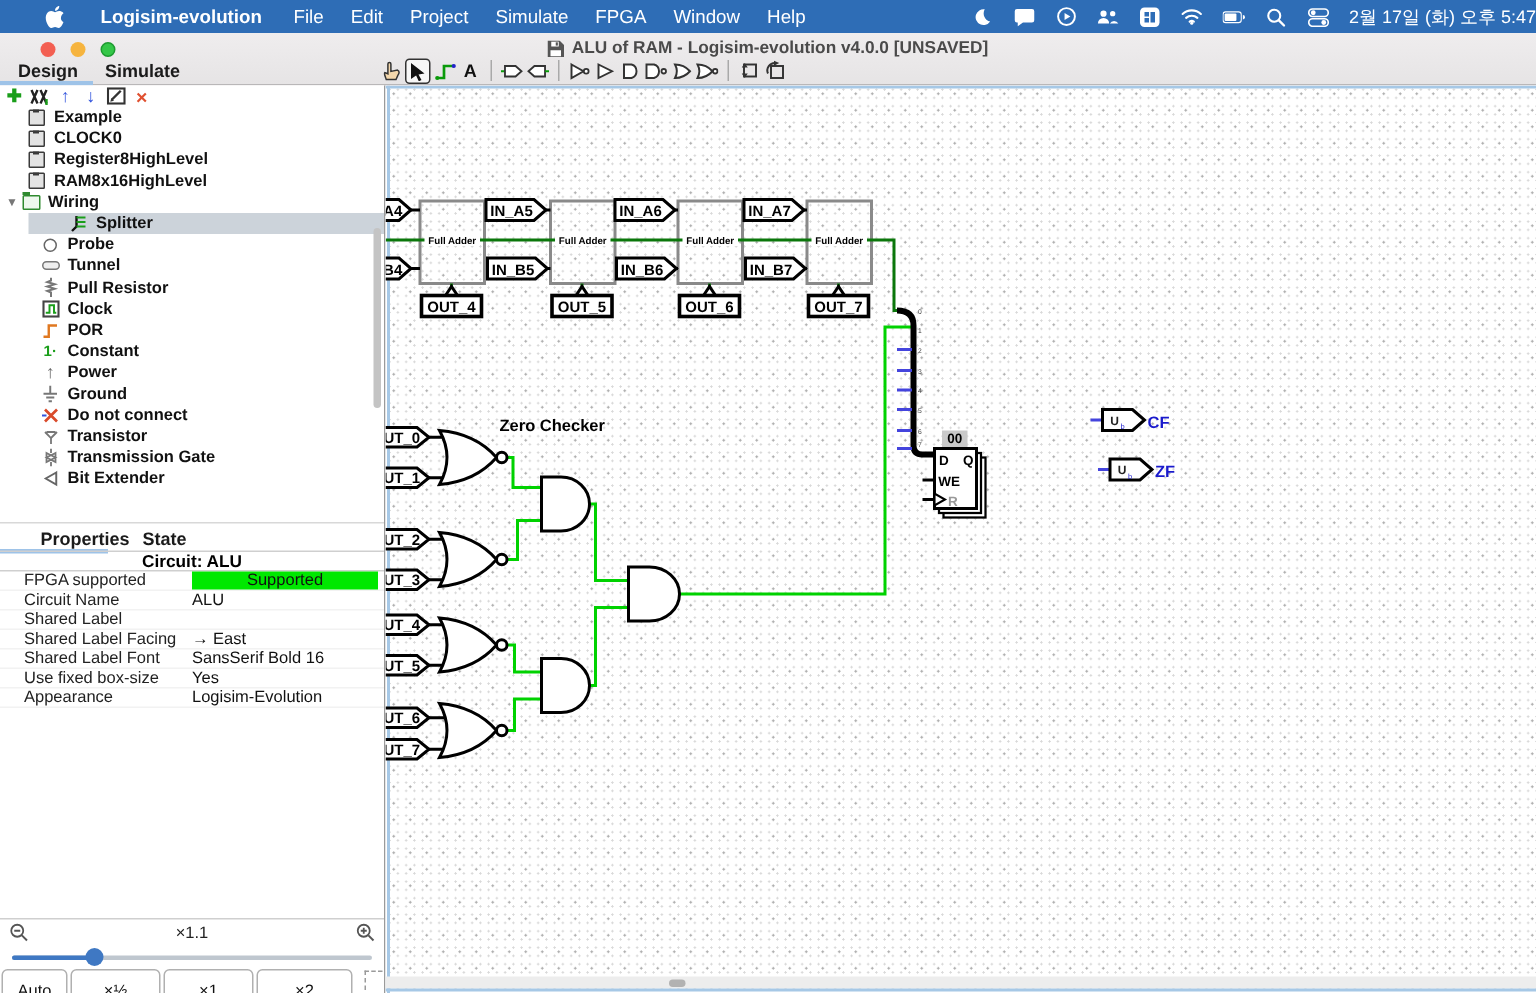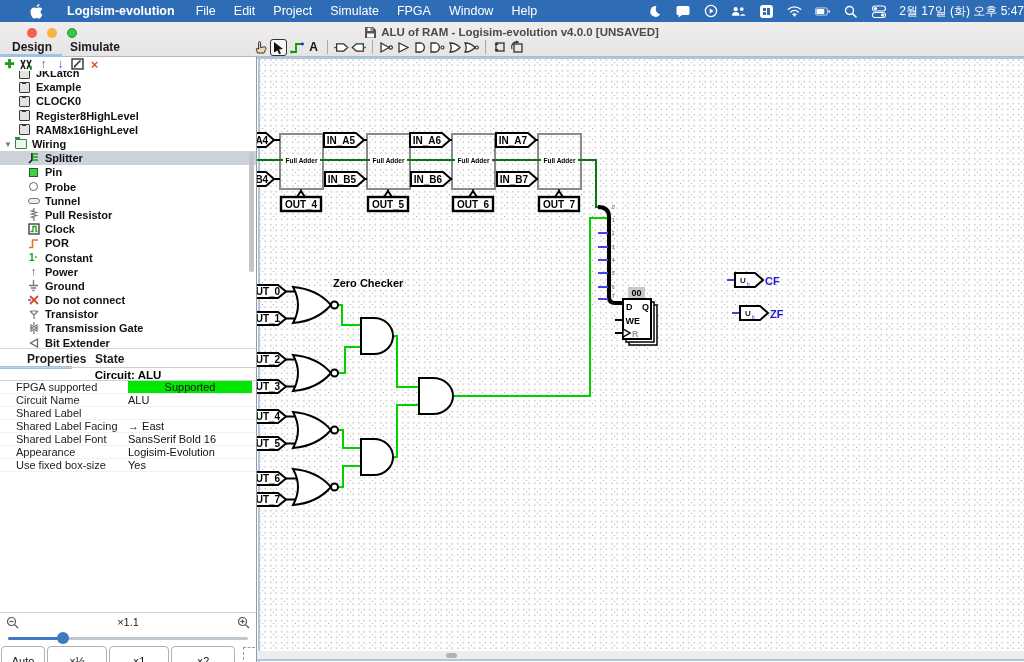--- a/index.html
+++ b/index.html
@@ -40,21 +40,21 @@
   .left-panel { position:absolute; left:0; top:57px; width:257px; height:605px; background:#fff;
     border-right:1px solid #9a9a9a; }
   .exp-toolbar { position:absolute; left:0; top:0; width:256px; height:14px; background:#fff;
     display:flex; align-items:center; gap:4px; padding-left:3px; }
   .xico { width:13px; height:13px; display:flex; align-items:center; justify-content:center;
     font-size:12px; font-weight:bold; line-height:13px; }
   .tree { position:absolute; left:0; top:14px; width:256px; height:277px; overflow:hidden; }
   .trow { height:14.2px; display:flex; align-items:center; font-size:11px; font-weight:bold;
     color:#111; white-space:nowrap; }
   .trow.first { margin-top:-5px; }
-  .trow.selected { background:#ccd3da; }
+  .trow.selected { background:#ccd3da;margin-left:19px; }
   .ind1 { padding-left:18px; } .ind0 { padding-left:4px; } .ind2 { padding-left:27px; }
   .tico { width:13px; height:13px; margin-right:5px; display:inline-flex; align-items:center; justify-content:center; flex:0 0 13px; }
   .i-chip { width:11px; height:11px; background:#e3e3e3; border:1.6px solid #3a3a3a; border-radius:1px; position:relative; }
   .i-chip::after { content:""; position:absolute; left:2px; top:-1px; width:4px; height:2px; background:#3a3a3a; }
   .i-folder { width:12px; height:10px; border:1.5px solid #2f8a2f; background:#eef8ee; border-radius:1px; position:relative; }
   .i-folder::before { content:""; position:absolute; left:-1px; top:-3px; width:5px; height:2px; background:#2f8a2f; }
   .disc { color:#777; font-size:8px; margin-right:2px; width:8px; display:inline-block; }
   .i-pin { width:9px; height:9px; background:#43d243; border:1.5px solid #1d661d; }
   .i-probe { width:9px; height:9px; border:1.5px solid #666; border-radius:50%; background:#fff; }
   .i-tunnel { width:12px; height:6px; border:1.4px solid #777; border-radius:3px; background:#eee; }
@@ -319,26 +319,20 @@
         <svg width="13" height="12" viewBox="0 0 13 12">
           <rect x="1" y="1" width="11" height="10" fill="#fff" stroke="#333" stroke-width="1.4"></rect>
           <path stroke="#333" stroke-width="1.6" d="M3.5,8.5 9.5,2.5"></path>
           <path fill="#333" d="M2.5,9.8 5,9.2 3.2,7.5Z"></path>
         </svg>
       </span>
     <span class="xico" style="color:#e05030; font-size:13px;">×</span>
   </div>
 
   <div class="tree">
-    <div class="trow first ind1">
-        <span class="tico">
-          <span class="i-chip"></span>
-        </span>
-        <span>JKLatch</span>
-      </div>
     <div class="trow ind1">
         <span class="tico">
           <span class="i-chip"></span>
         </span>
         <span>Example</span>
       </div>
     <div class="trow ind1">
         <span class="tico">
           <span class="i-chip"></span>
         </span>
@@ -364,26 +358,20 @@
         <span>Wiring</span>
       </div>
     <div class="trow ind2 selected">
         <span class="tico">
           <svg width="12" height="12" viewBox="0 0 12 12">
             <path stroke="#111" stroke-width="1.6" fill="none" d="M1,11 4,8 4,1"></path>
             <path stroke="#1a9e1a" stroke-width="1.4" d="M4,2h6M4,5h6M4,8h6"></path>
           </svg>
         </span>
         <span>Splitter</span>
-      </div>
-    <div class="trow ind2">
-        <span class="tico">
-          <span class="i-pin"></span>
-        </span>
-        <span>Pin</span>
       </div>
     <div class="trow ind2">
         <span class="tico">
           <span class="i-probe"></span>
         </span>
         <span>Probe</span>
       </div>
     <div class="trow ind2">
         <span class="tico">
           <span class="i-tunnel"></span>
@@ -489,26 +477,26 @@
       </div>
     <div class="prow">
         <span class="plabel">Shared Label Facing</span>
         <span class="pvalue">→ East</span>
       </div>
     <div class="prow">
         <span class="plabel">Shared Label Font</span>
         <span class="pvalue">SansSerif Bold 16</span>
       </div>
     <div class="prow">
+        <span class="plabel">Use fixed box-size</span>
+        <span class="pvalue">Yes</span>
+      </div>
+    <div class="prow">
         <span class="plabel">Appearance</span>
         <span class="pvalue">Logisim-Evolution</span>
-      </div>
-    <div class="prow">
-        <span class="plabel">Use fixed box-size</span>
-        <span class="pvalue">Yes</span>
       </div>
   </div>
 
   <div class="zoomrow">
     <span class="mag minus"><svg width="13" height="13" viewBox="0 0 13 13">
           <circle cx="5.5" cy="5.5" r="4" fill="none" stroke="#555" stroke-width="1.2"></circle>
           <line x1="8.6" y1="8.6" x2="12" y2="12" stroke="#555" stroke-width="1.3"></line>
           <line x1="3.5" y1="5.5" x2="7.5" y2="5.5" stroke="#555" stroke-width="1.2"></line>
         </svg></span>
     <span class="zlevel">×1.1</span>

